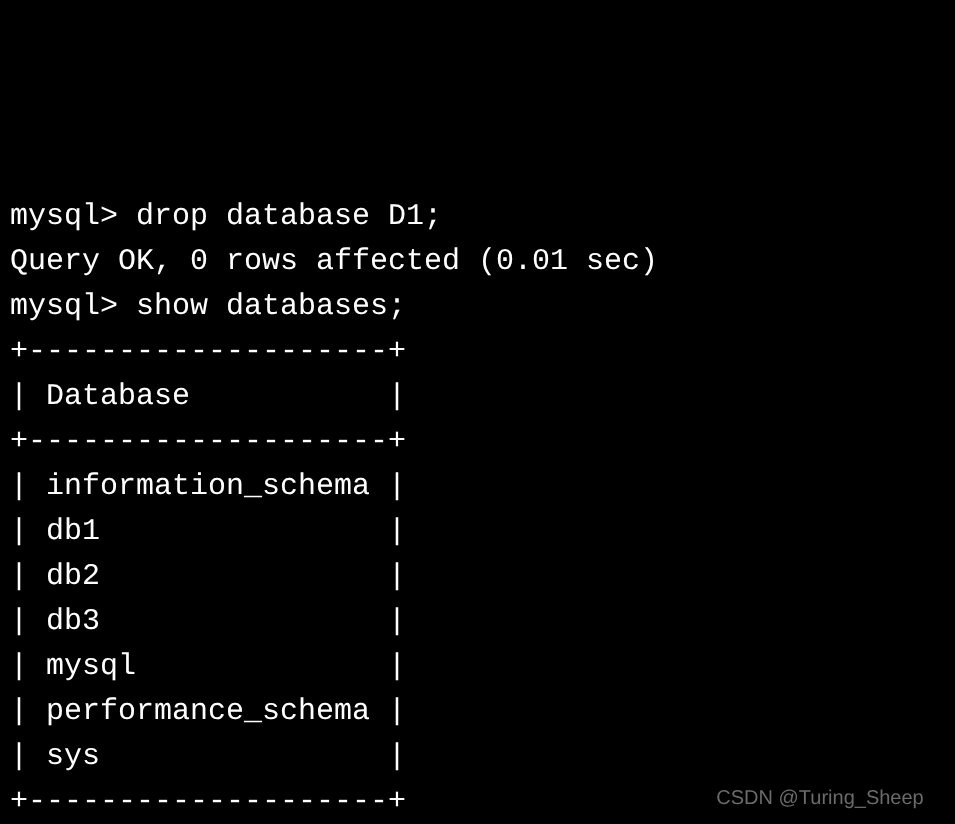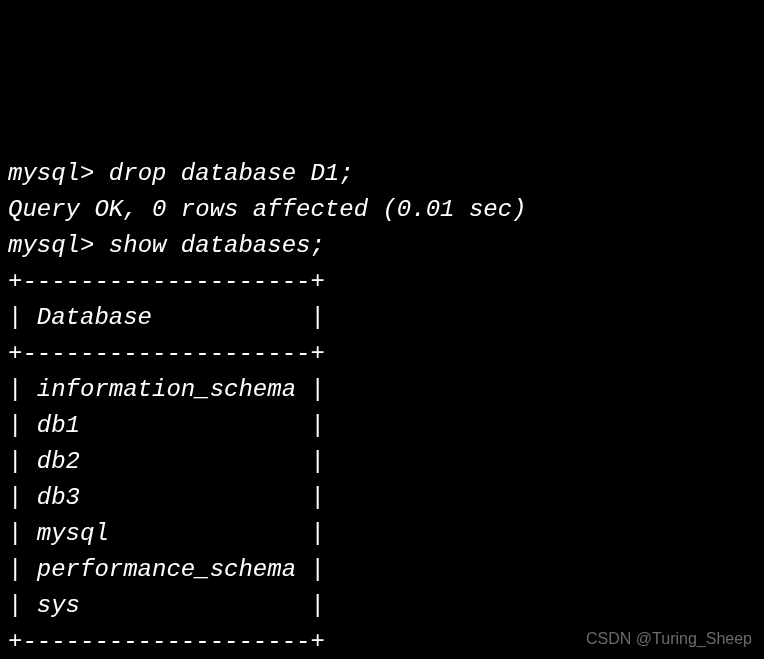--- a/index.html
+++ b/index.html
@@ -15,26 +15,25 @@
       line-height: 1.5;
       padding: 12px 8px;
       width: 764px;
       height: 659px;
       position: relative;
       white-space: pre;
       overflow: hidden;
     }
     .terminal-line {
       display: block;
-      font-style: italic;
     }
     .watermark {
       position: absolute;
       bottom: 8px;
-      right: 12px;
+      right: 25px;
       color: #6b6b6b;
       font-size: 16px;
       font-family: Arial, sans-serif;
       white-space: normal;
     }
   </style>
 </head>
 <body>
 
 

